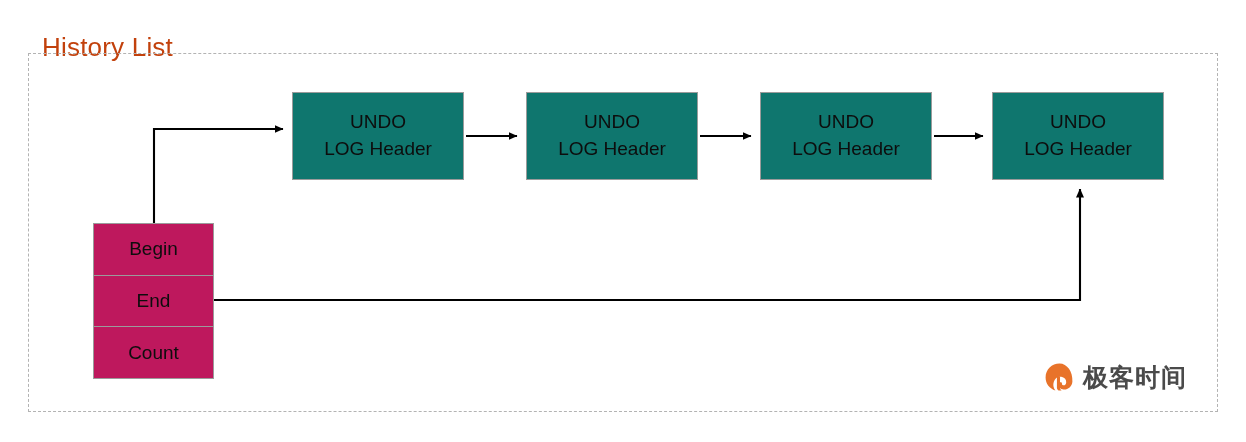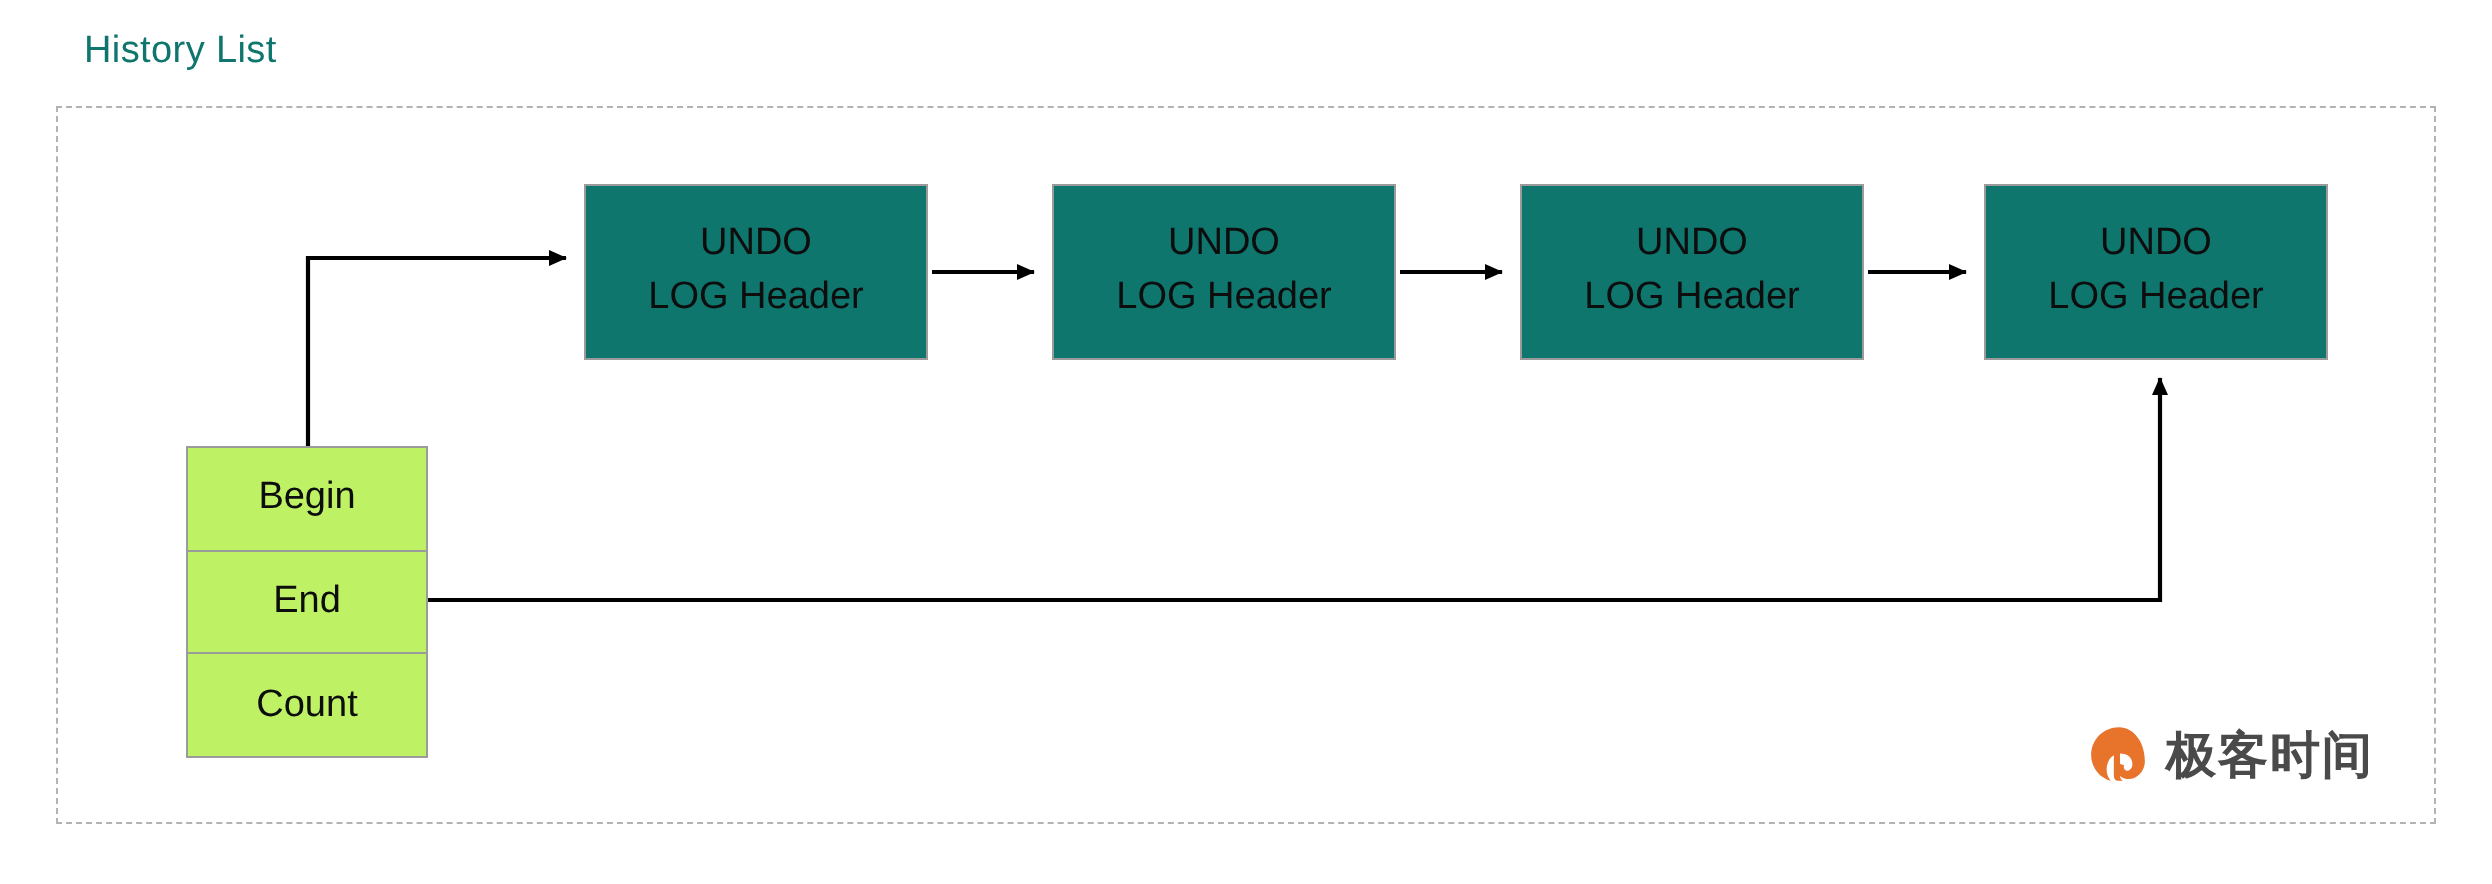--- a/index.html
+++ b/index.html
@@ -17,23 +17,23 @@
   #stage {
     position: absolute;
     left: 0; top: 0;
     width: 1246px;
     height: 442px;
   }
   
   .diagram-title {
     position: absolute;
     left: 42px;
-    top: 15px;
-    font-size: 19px;
-    color: #0f766e;
+    top: 32px;
+    font-size: 26px;
+    color: #c2410c;
     letter-spacing: 0.2px;
     white-space: nowrap;
   }
   
   .dashed-container {
     position: absolute;
     left: 28px;
     top: 53px;
     width: 1190px;
     height: 359px;
@@ -61,21 +61,21 @@
   .log-node .ln1, .log-node .ln2 { display: block; white-space: nowrap; }
 
   
   .record-table {
     position: absolute;
     left: 93px;
     top: 223px;
     width: 121px;
     height: 156px;
     border: 1.6px solid #9b9b9b;
-    background: #bef264;
+    background: #be185d;
     box-sizing: border-box;
     display: flex;
     flex-direction: column;
   }
   .record-row {
     flex: 1 1 0;
     display: flex;
     align-items: center;
     justify-content: center;
     font-size: 19px;

